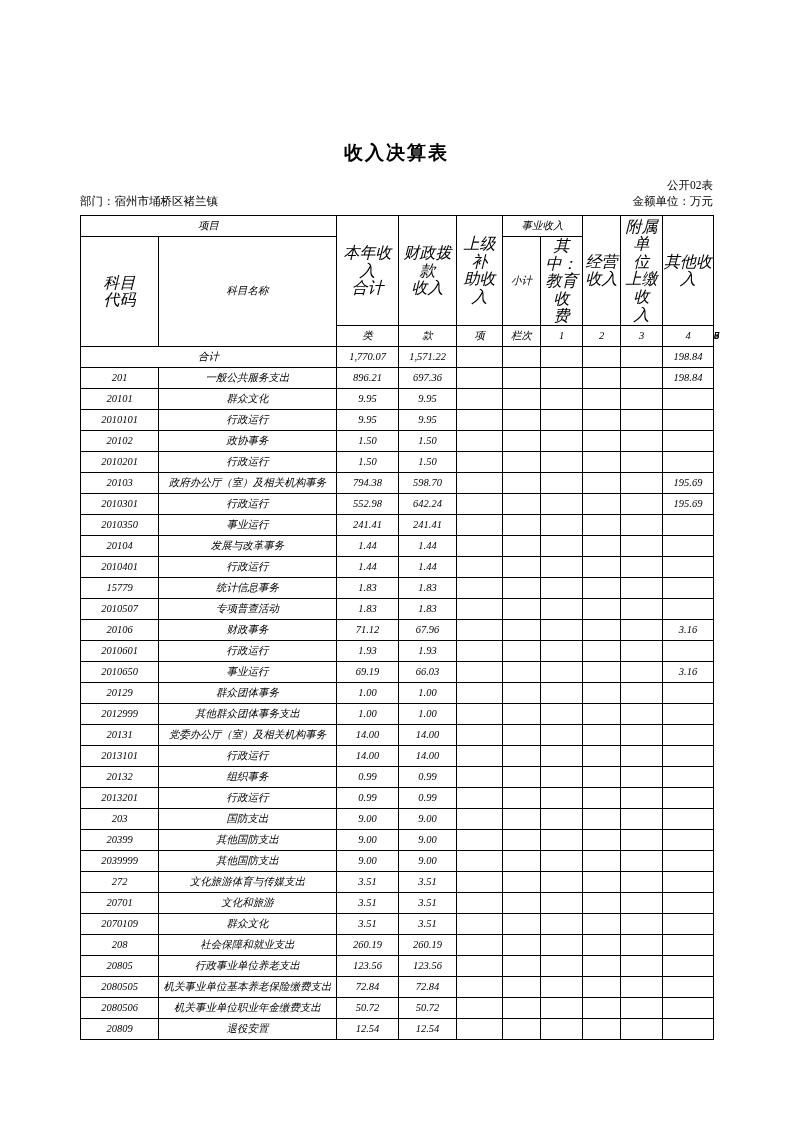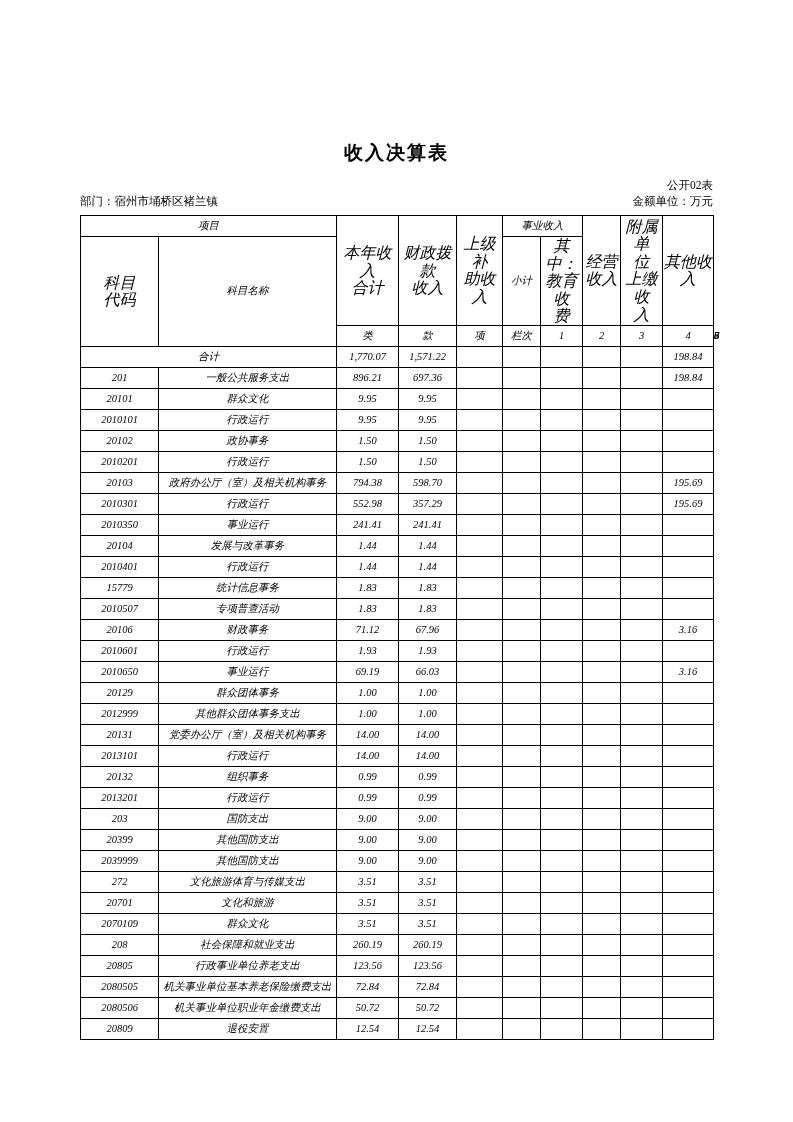--- a/index.html
+++ b/index.html
@@ -242,21 +242,21 @@
           <td class="num"></td>
           <td class="num"></td>
           <td class="num"></td>
           <td class="num"></td>
           <td class="num">195.69</td>
         </tr>
         <tr>
           <td class="code-cell" colspan="3">2010301</td>
           <td class="name-cell">行政运行</td>
           <td class="num">552.98</td>
-          <td class="num">357.29</td>
+          <td class="num">642.24</td>
           <td class="num"></td>
           <td class="num"></td>
           <td class="num"></td>
           <td class="num"></td>
           <td class="num"></td>
           <td class="num">195.69</td>
         </tr>
         <tr>
           <td class="code-cell" colspan="3">2010350</td>
           <td class="name-cell">事业运行</td>

